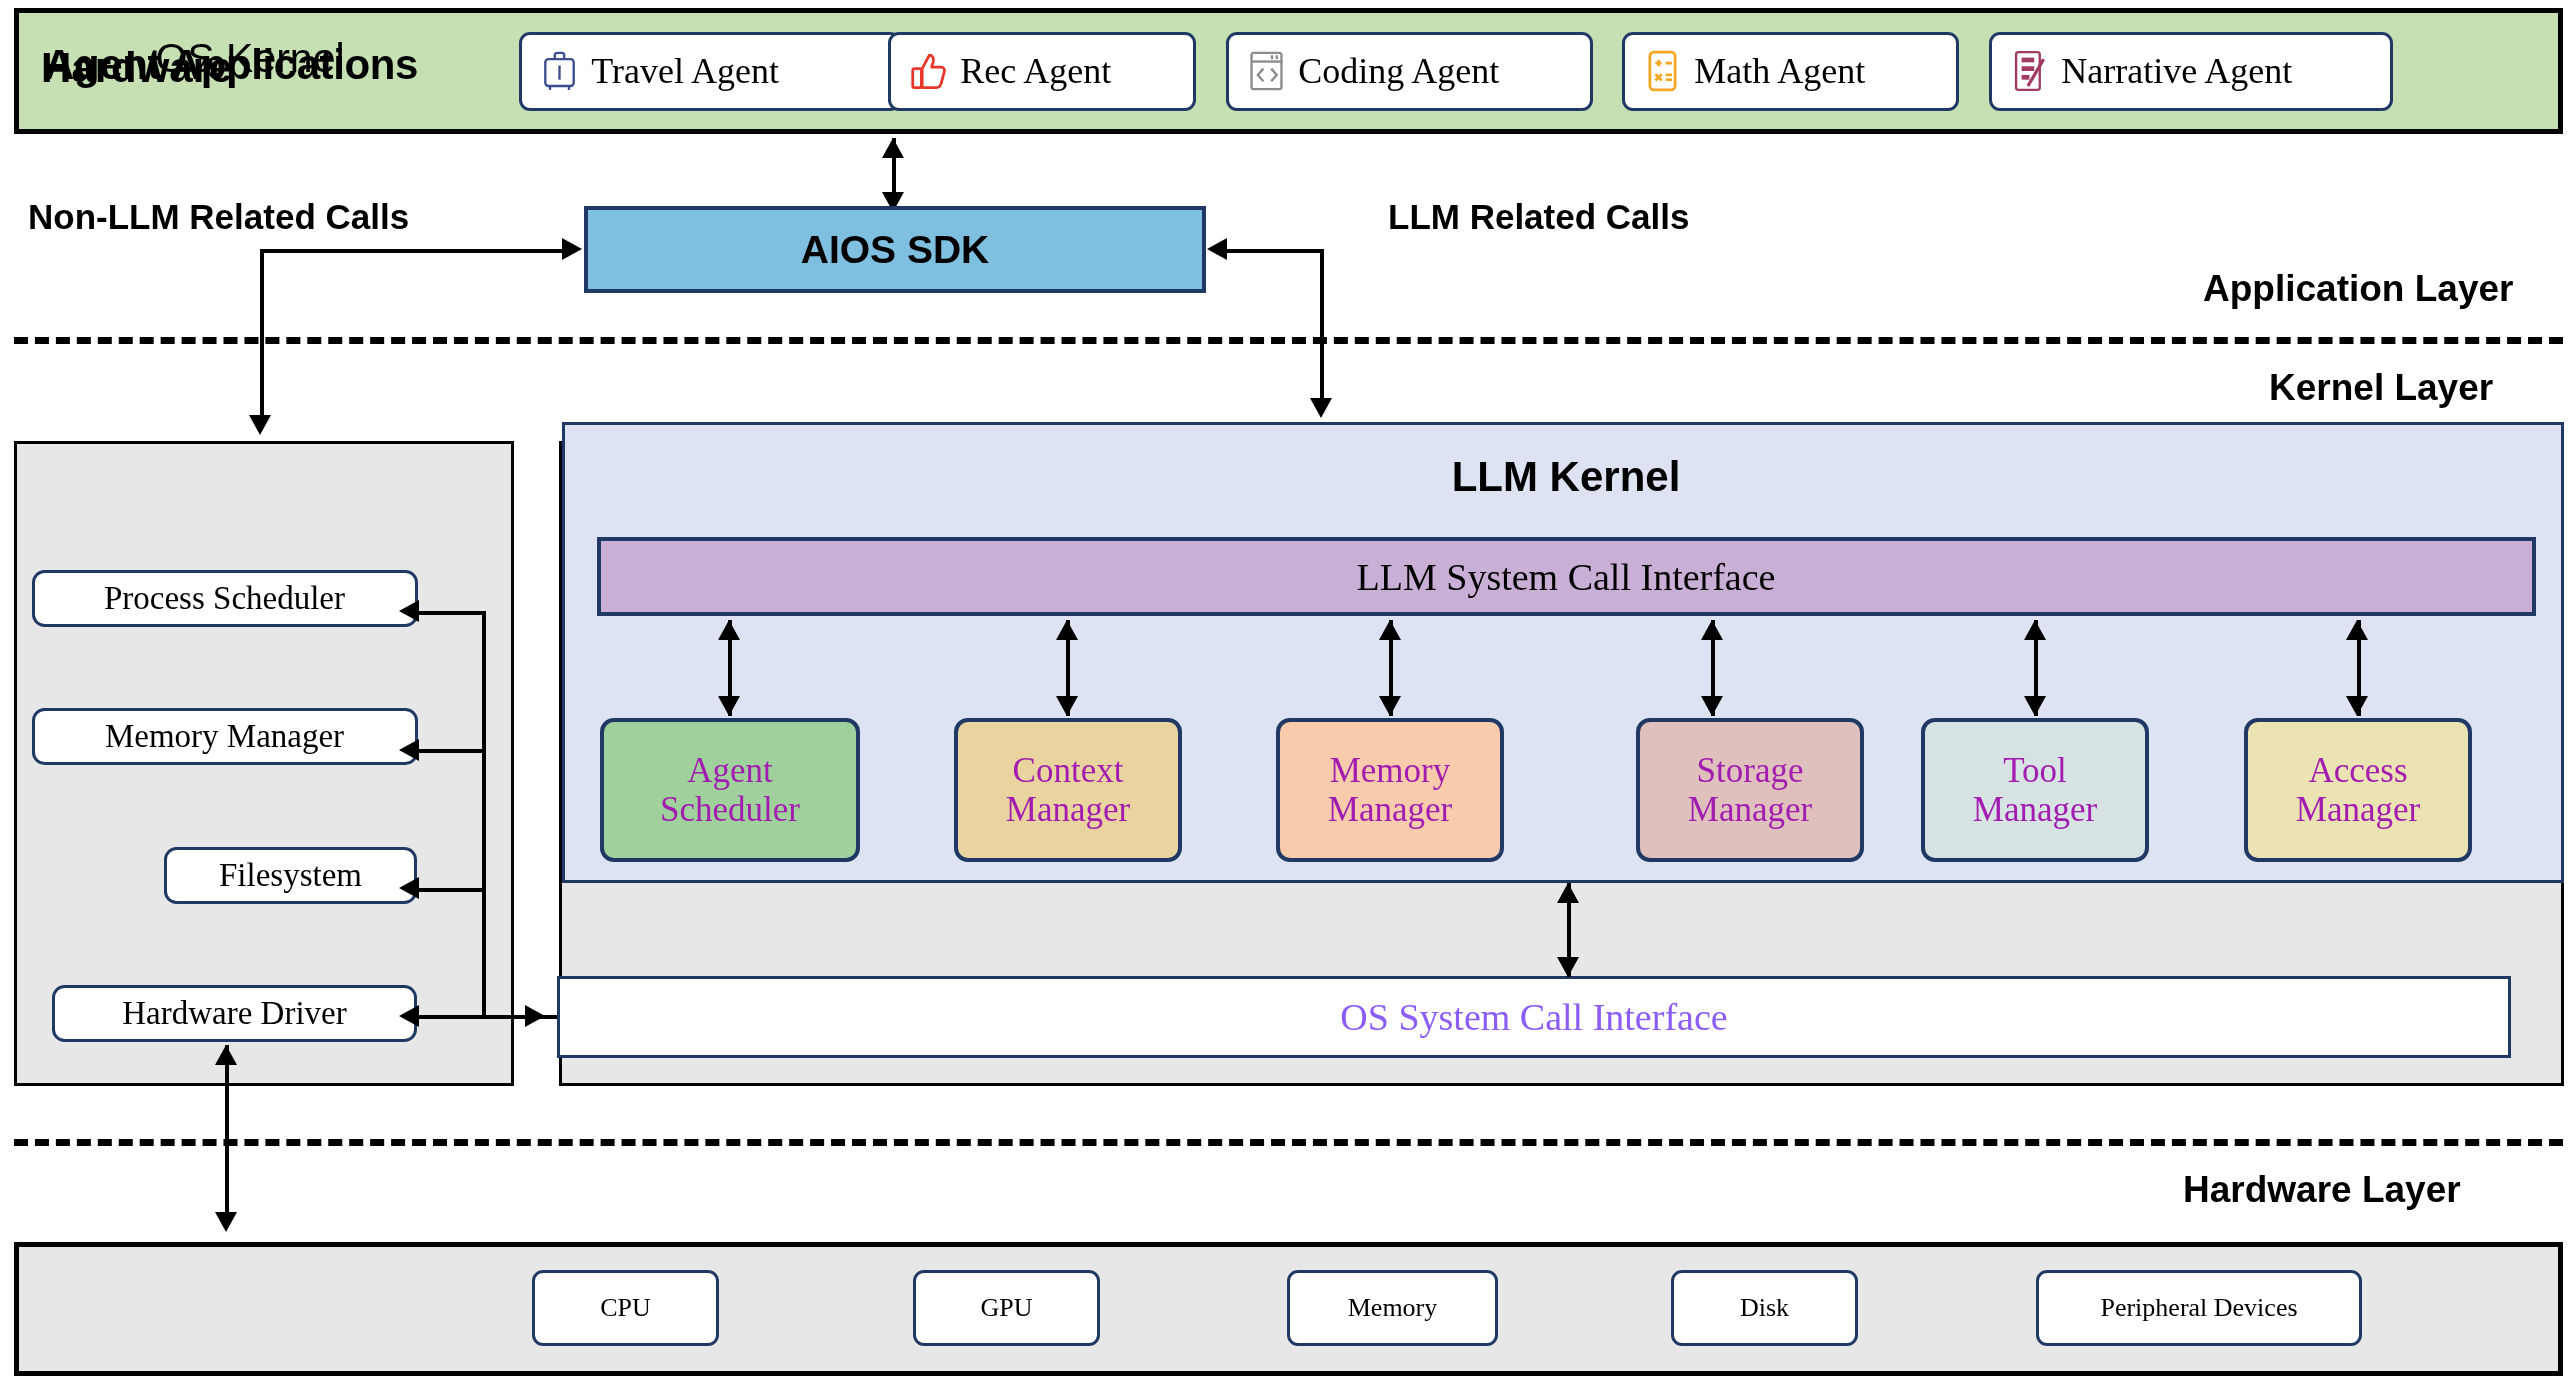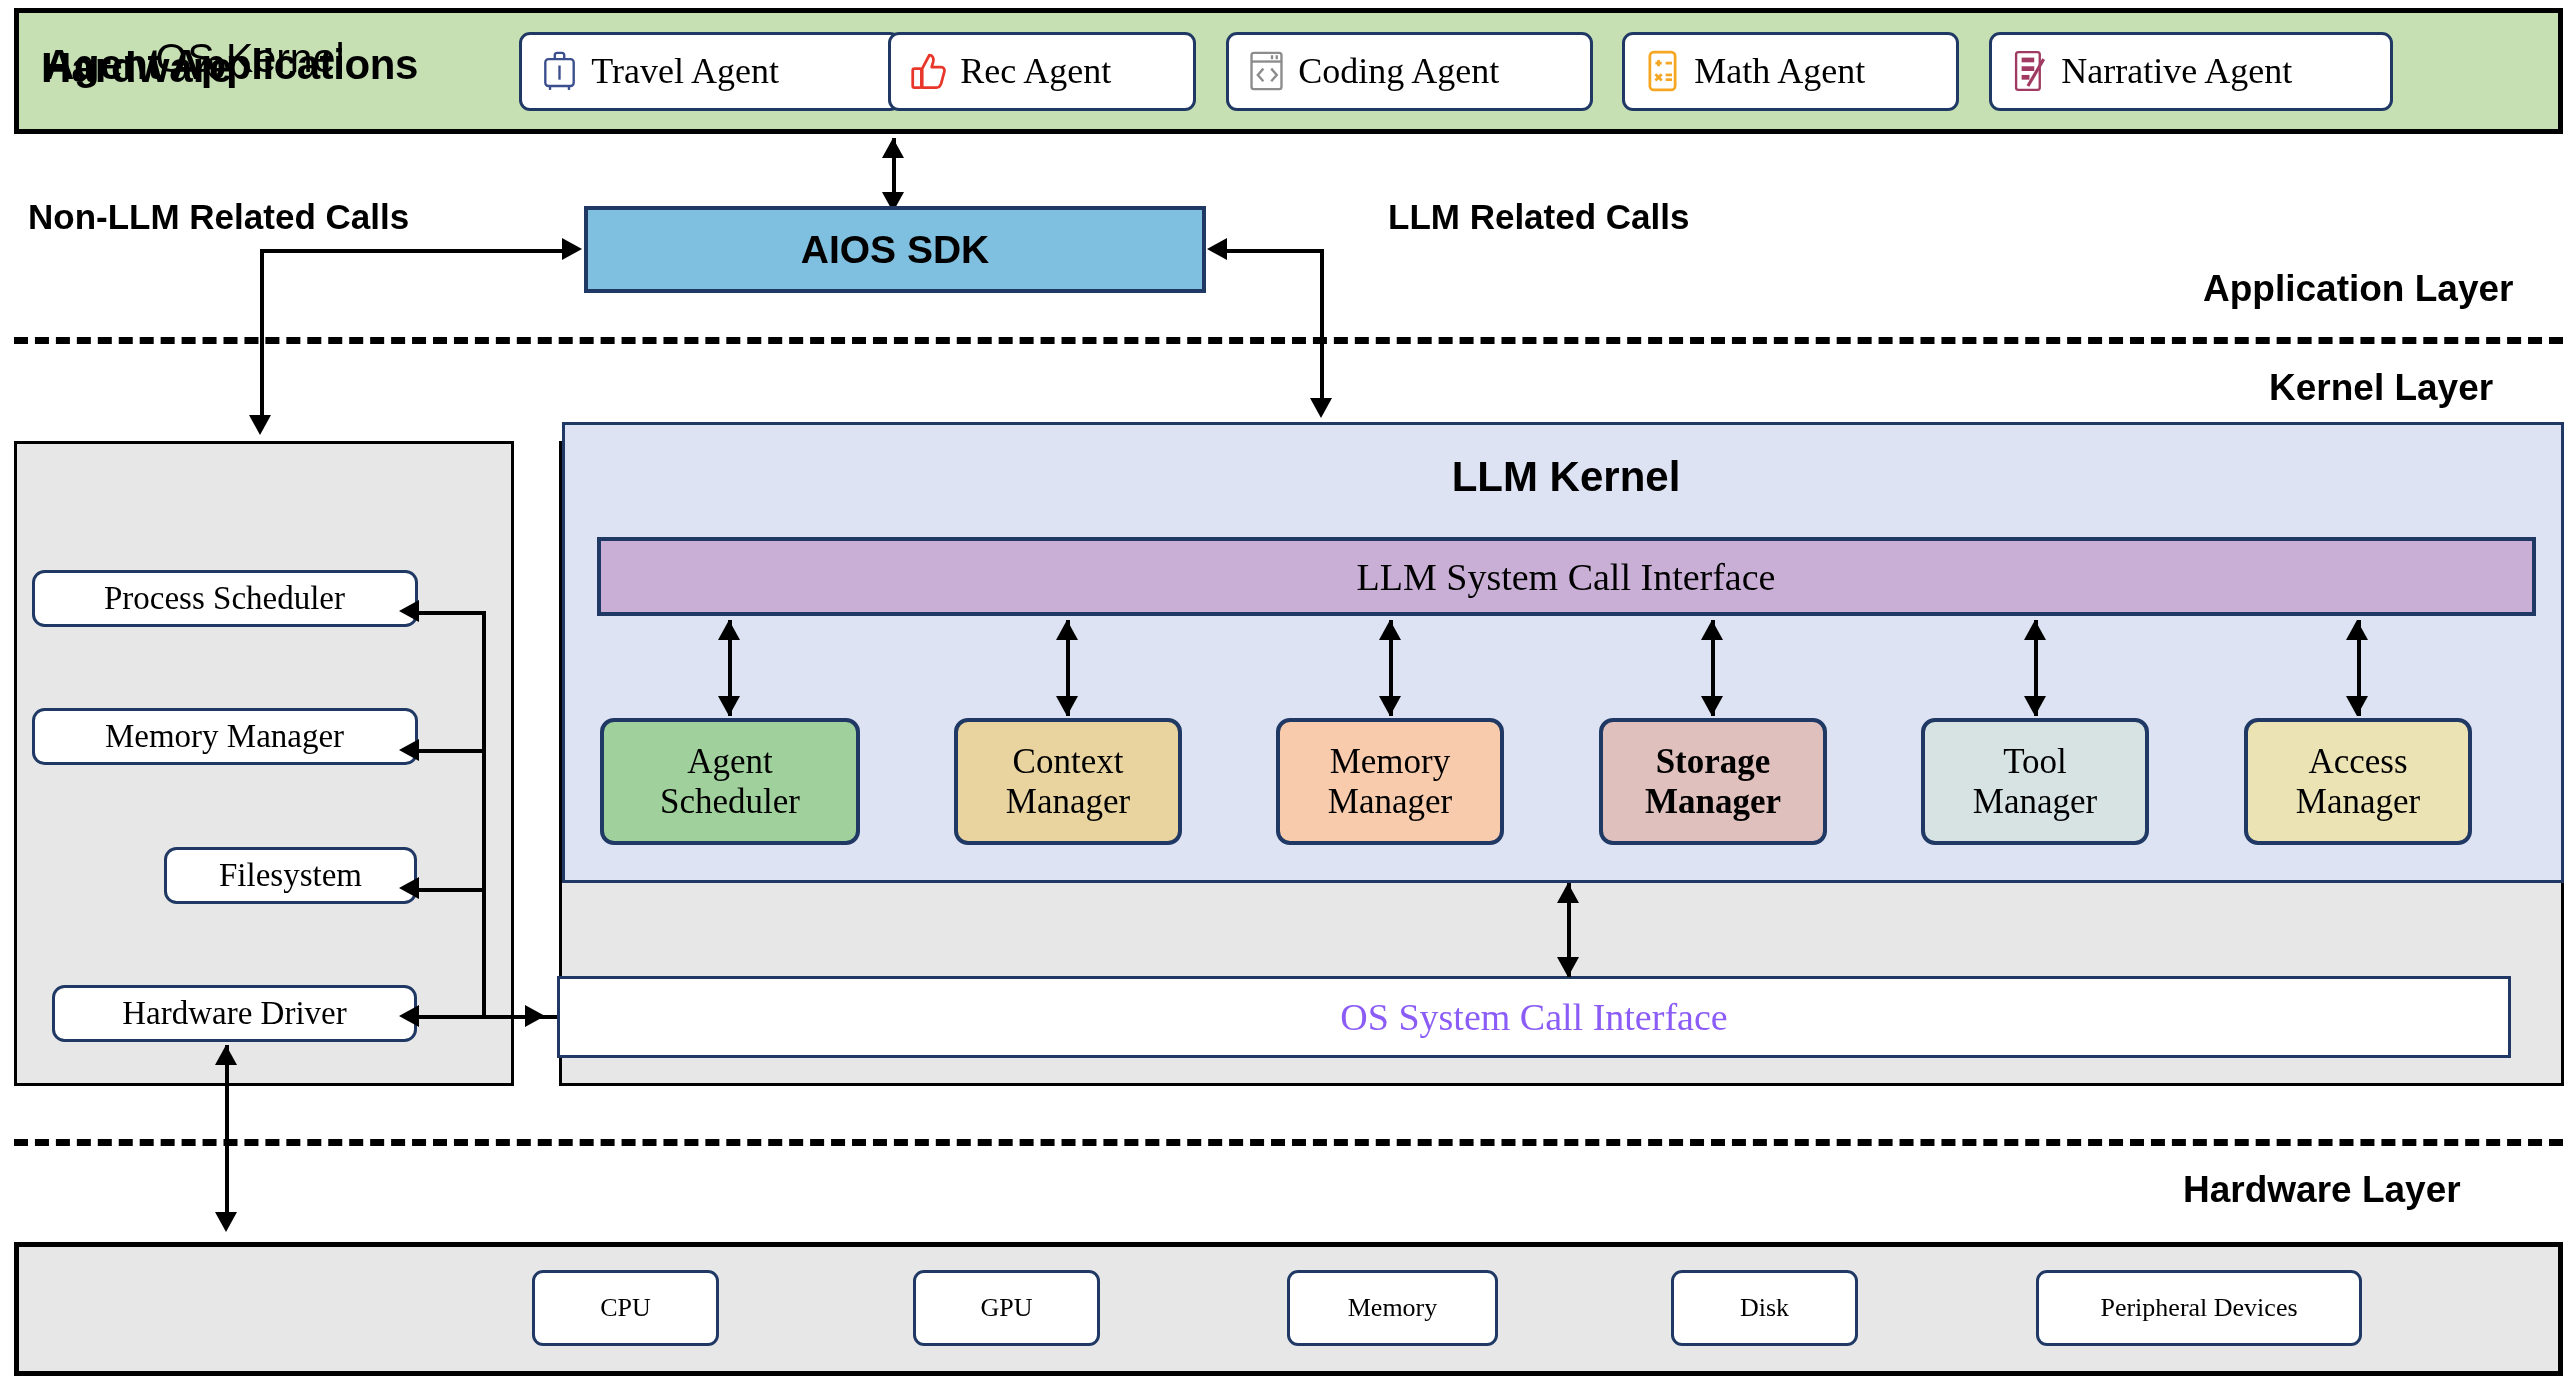--- a/index.html
+++ b/index.html
@@ -121,22 +121,22 @@
     background: #c9aed5;
     border: 4.7px solid #1f3864;
     display: flex; align-items: center; justify-content: center;
     font-size: 38px; color: #000;
   }
   .mgr-box {
     border: 4.7px solid #1f3864;
     border-radius: 14px;
     display: flex; flex-direction: column;
     align-items: center; justify-content: center;
-    font-size: 35px; color: #000000; line-height: 1.12;
-    top: 293px; height: 127px;
+    font-size: 35px; color: #a21caf; line-height: 1.12;
+    top: 293px; height: 144px;
   }
 
   
   #os-syscall {
     left: 557px; top: 976px; width: 1954px; height: 82px;
     background: #ffffff;
     border: 3.9px solid #1f3864;
     display: flex; align-items: center; justify-content: center;
     font-size: 38px; color: #8b5cf6;
   }
@@ -299,21 +299,21 @@
         <span>Scheduler</span>
       </div>
       <div class="abs mgr-box" style="left: 389px; width: 228px; background: rgb(233, 212, 159);">
         <span>Context</span>
         <span>Manager</span>
       </div>
       <div class="abs mgr-box" style="left: 711px; width: 228px; background: rgb(248, 203, 172);">
         <span>Memory</span>
         <span>Manager</span>
       </div>
-      <div class="abs mgr-box" style="left: 1034px; width: 228px; background: rgb(223, 192, 189); font-weight: bold;">
+      <div class="abs mgr-box" style="left: 1071px; width: 228px; background: rgb(223, 192, 189);">
         <span>Storage</span>
         <span>Manager</span>
       </div>
       <div class="abs mgr-box" style="left: 1356px; width: 228px; background: rgb(215, 227, 227);">
         <span>Tool</span>
         <span>Manager</span>
       </div>
       <div class="abs mgr-box" style="left: 1679px; width: 228px; background: rgb(236, 227, 181);">
         <span>Access</span>
         <span>Manager</span>

